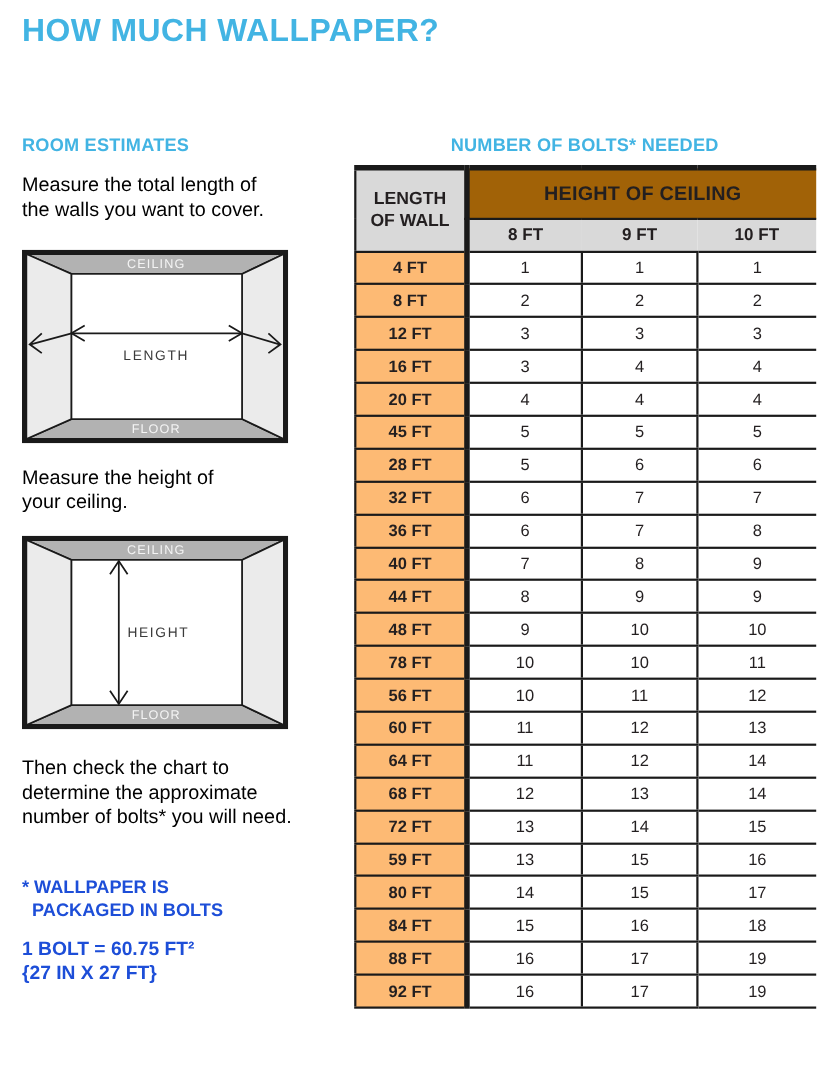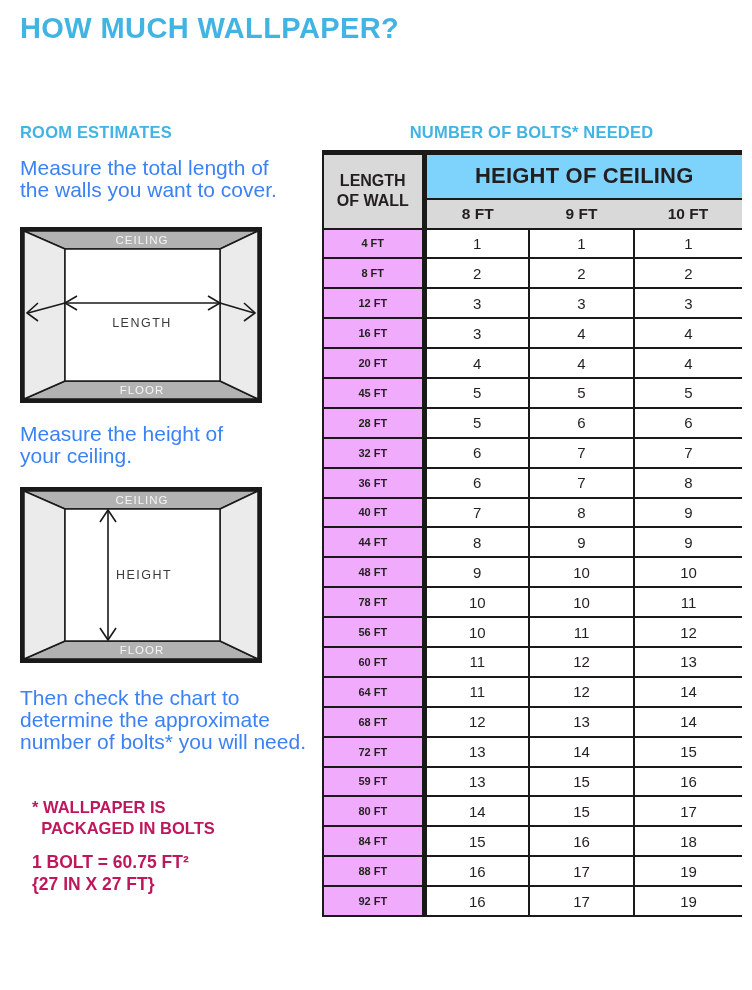--- a/index.html
+++ b/index.html
@@ -30,40 +30,40 @@
     position: absolute;
     font-size: 16.5px;
     font-weight: bold;
     letter-spacing: 0.2px;
     color: #42b4e3;
   }
   .re-heading { left: 0; top: 123px; }
   .step-text {
     position: absolute;
     left: 0;
-    font-size: 21px;
+    font-size: 18px;
     line-height: 22px;
     white-space: pre-line;
-    color: #3b82f6;
+    color: #000000;
   }
   .step-length { top: 157px; }
   .step-height { top: 423px; }
   .step-chart  { top: 687px; }
   .diagram { position: absolute; left: 0; }
   .diagram-length { top: 227px; }
   .diagram-height { top: 487px; }
   svg text {
     font-family: "Liberation Sans", sans-serif;
   }
   .footnote {
     position: absolute;
-    left: 12px;
+    left: 0;
     font-weight: bold;
     white-space: pre-line;
-    color: #be185d;
+    color: #1d4ed8;
   }
   .footnote-packaging { top: 797px; font-size: 16.5px; line-height: 21px; }
   .footnote-bolt-size { top: 851px; font-size: 17.5px; line-height: 22px; }
   
   .right-col { position: absolute; left: 322px; top: 0; width: 419px; }
   .table-heading {
     position: absolute;
     left: 0;
     top: 123px;
     width: 419px;
@@ -89,40 +89,40 @@
   }
   .wall-header {
     background: #d9d9d9;
     border-right: 5px solid #1a1a1a;
     font-size: 16px;
     font-weight: bold;
     line-height: 20px;
     white-space: pre-line;
   }
   .ceiling-header {
-    background: #7dd3fc;
+    background: #a16207;
     height: 46px;
-    font-size: 22px;
+    font-size: 18px;
     font-weight: bold;
     border-bottom: 1.5px solid #1a1a1a;
     letter-spacing: 0.2px;
   }
   .sub-header th {
     background: #d9d9d9;
     height: 30px;
     font-size: 15.5px;
     font-weight: bold;
     border-bottom: 2.5px solid #1a1a1a;
   }
   .bolts-table tbody th {
-    background: #f0abfc;
+    background: #fdba74;
     font-weight: bold;
     border-right: 5px solid #1a1a1a;
     height: 29.9px;
-    font-size: 11px;
+    font-size: 15px;
   }
   .bolts-table tbody td {
     background: #ffffff;
     height: 29.9px;
     font-weight: normal;
   }
   .bolts-table tbody td + td { border-left: 2px solid #1a1a1a; }
 </style>
 </head>
 <body>

